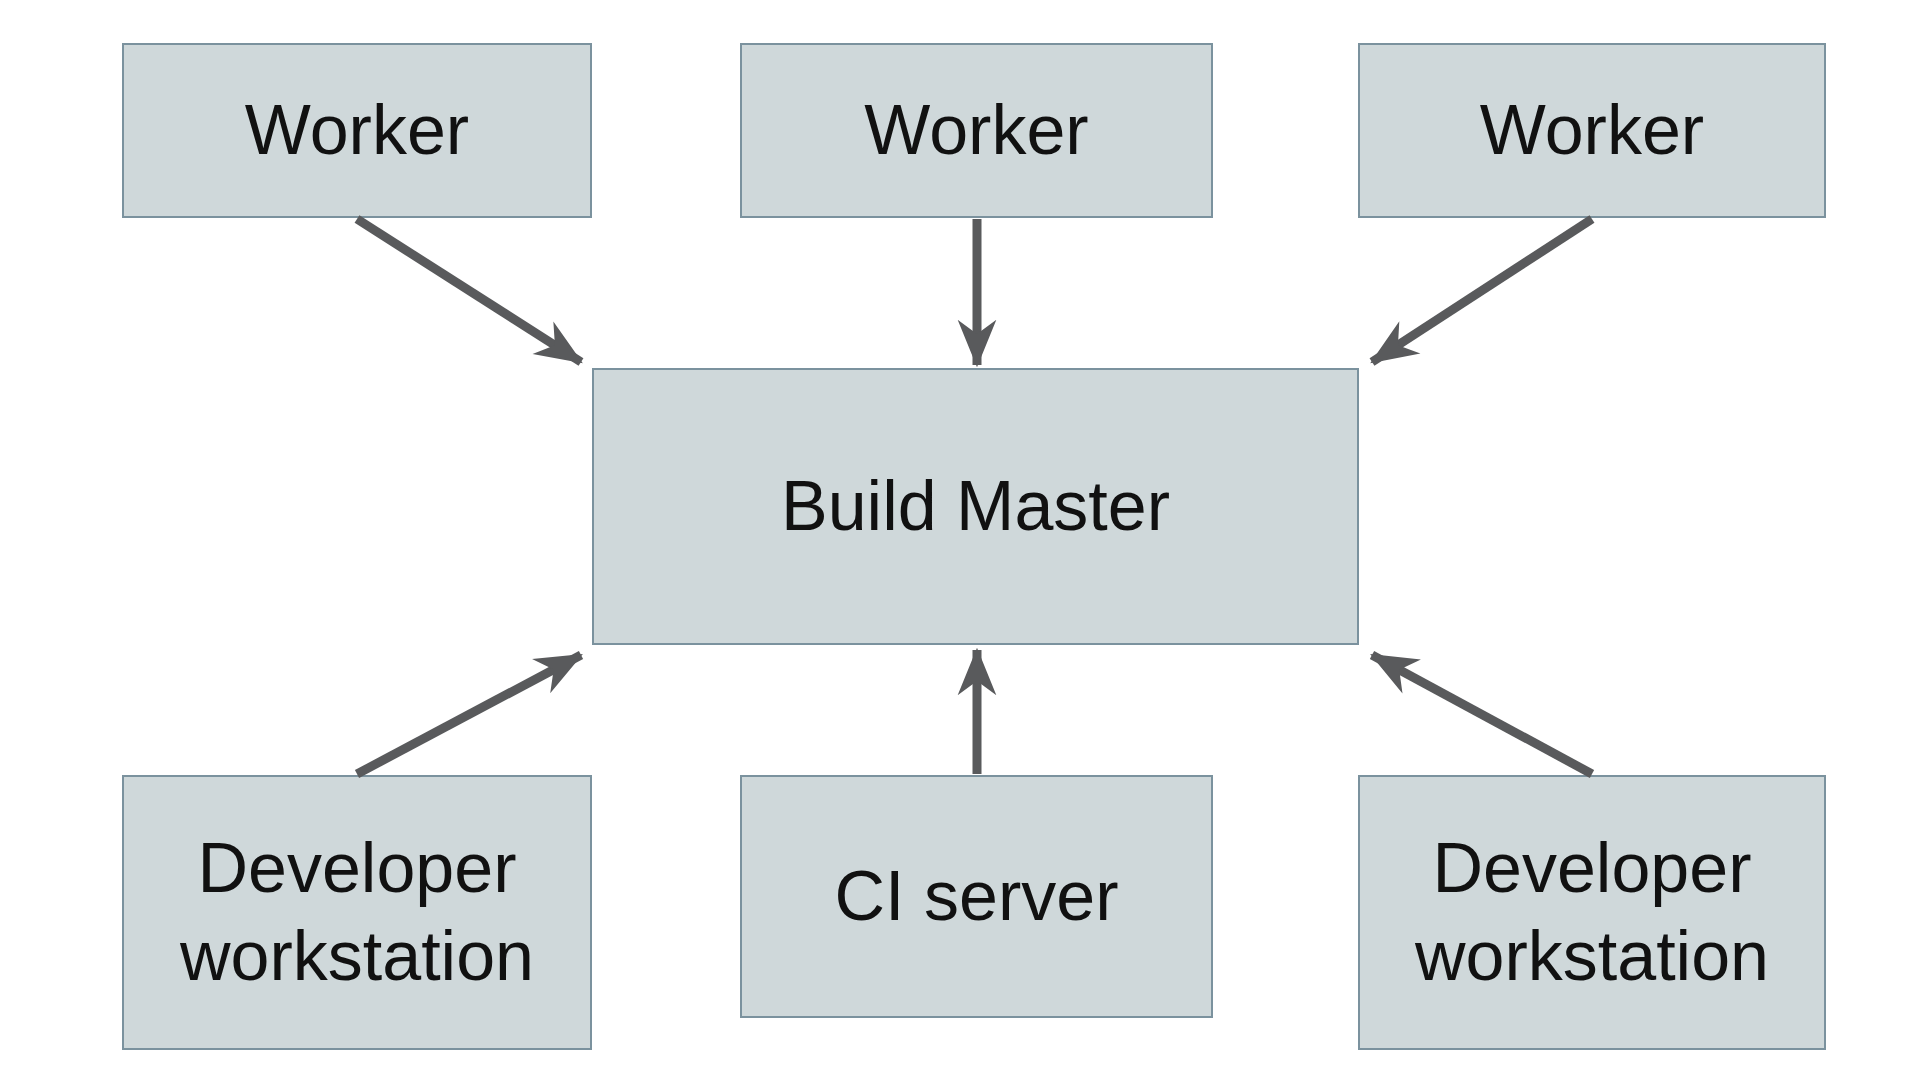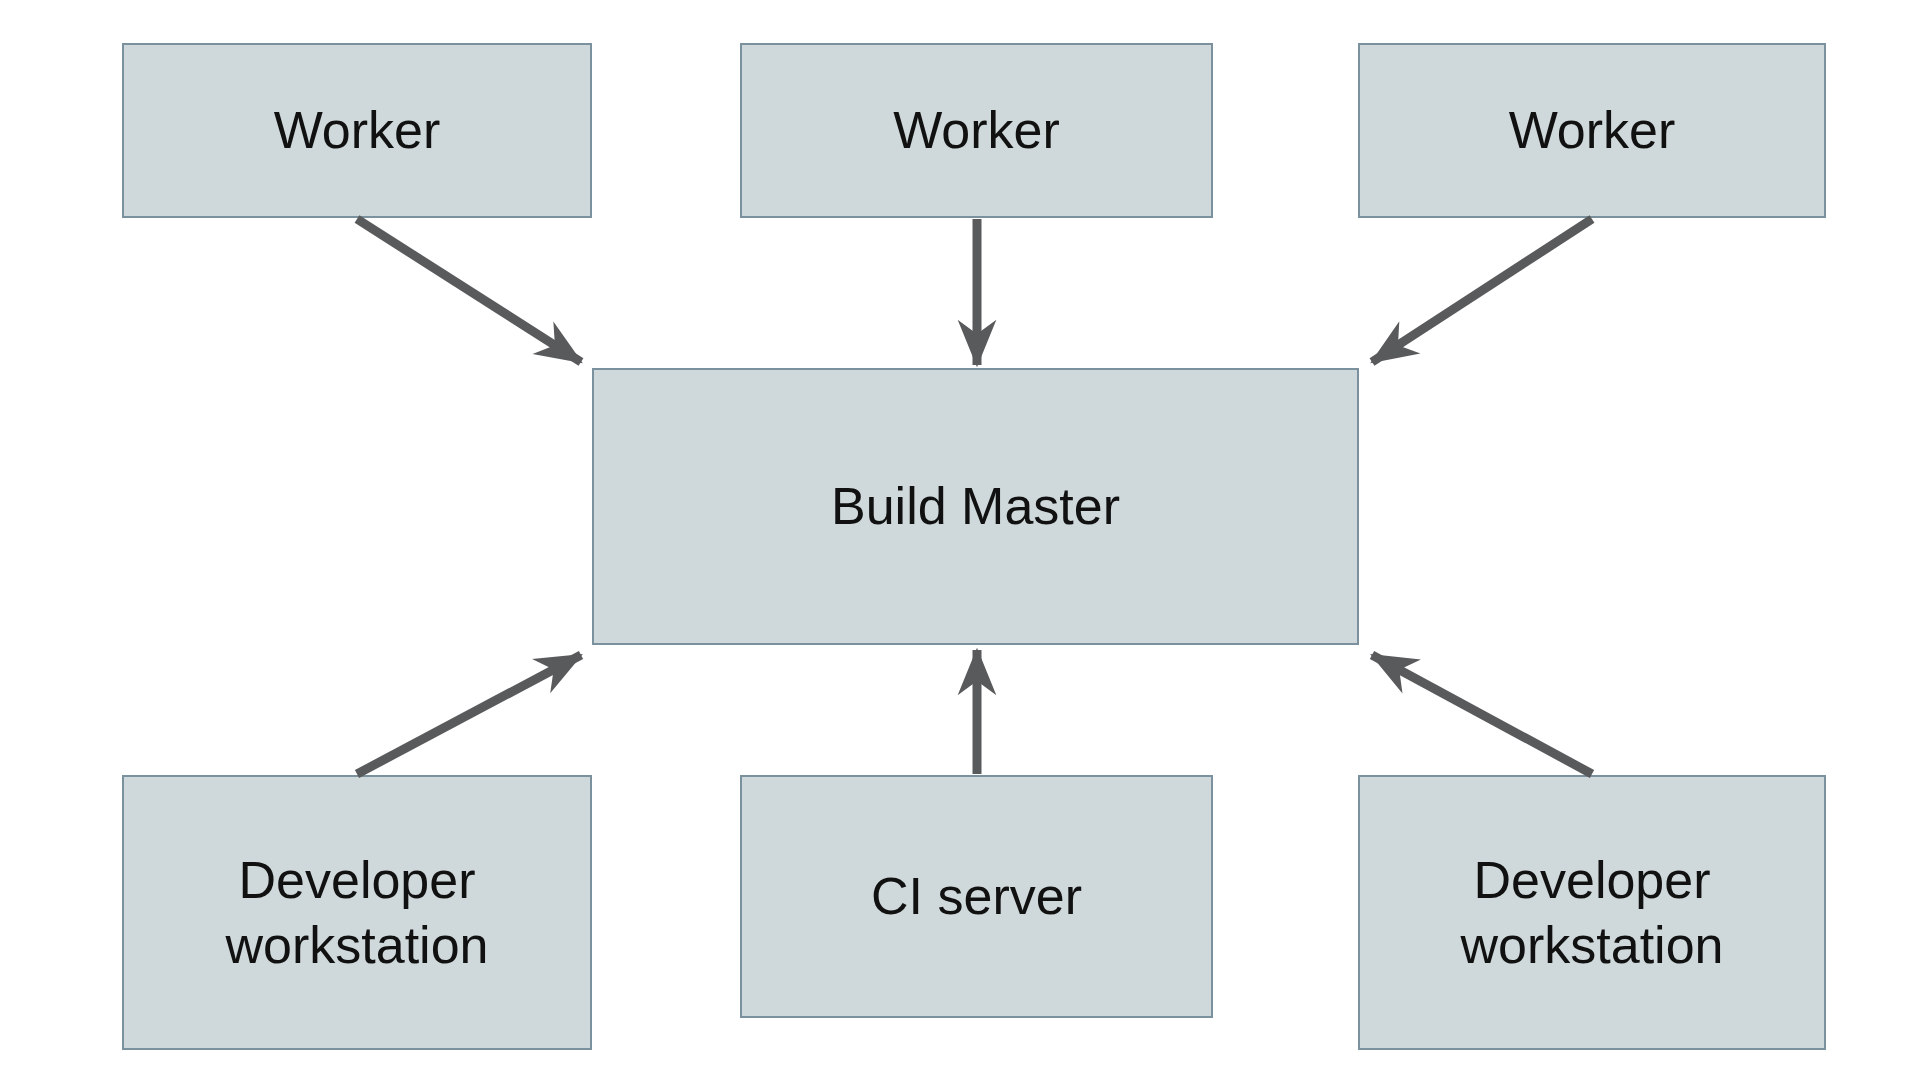--- a/index.html
+++ b/index.html
@@ -19,21 +19,21 @@
     position: absolute;
     box-sizing: border-box;
     border-style: solid;
     border-width: 2px;
     display: flex;
     align-items: center;
     justify-content: center;
     text-align: center;
   }
   .node .label {
-    font-size: 52px;
+    font-size: 70px;
     line-height: 1.25;
     letter-spacing: 0px;
     padding: 0 18px;
   }
   .edges {
     position: absolute;
     left: 0;
     top: 0;
     pointer-events: none;
   }

